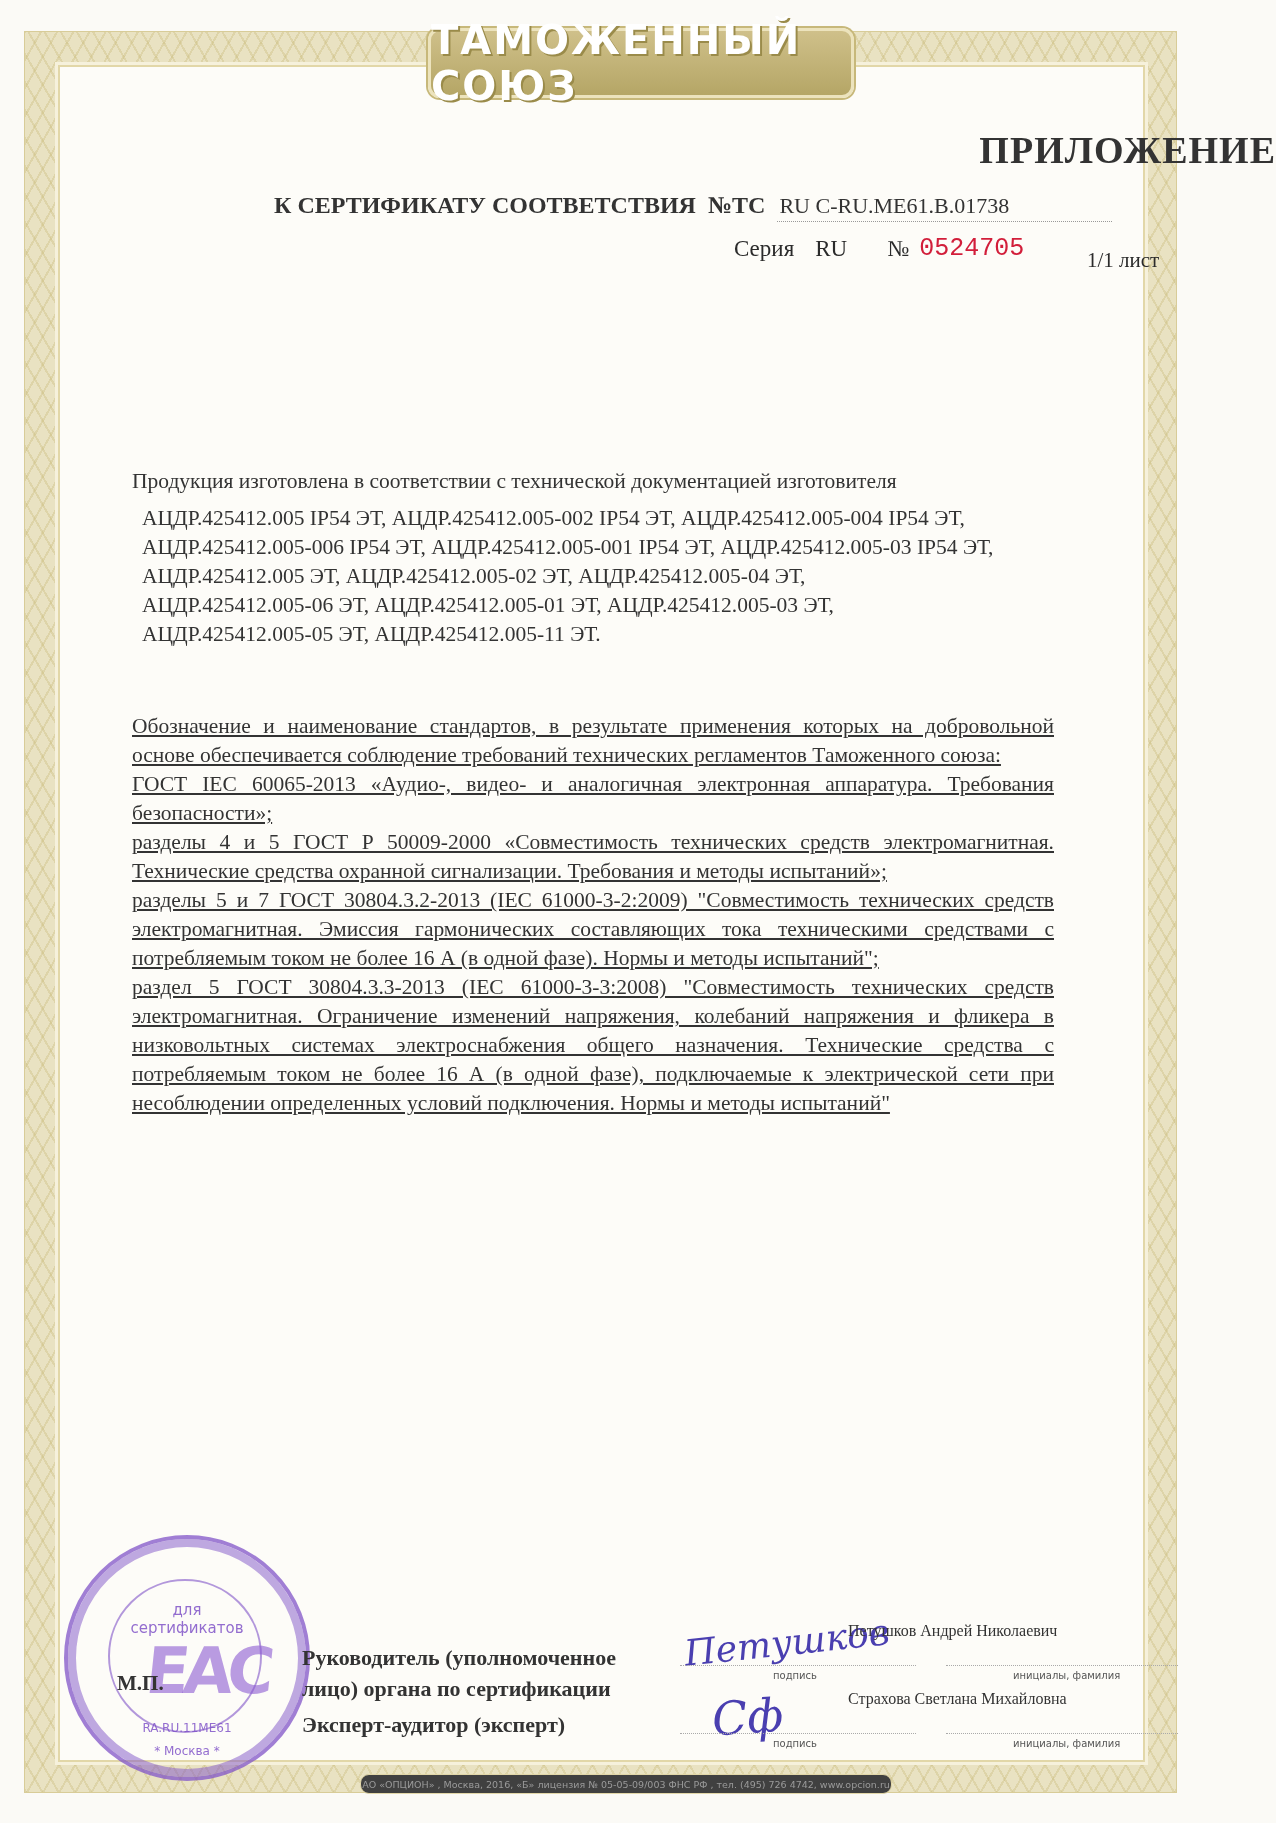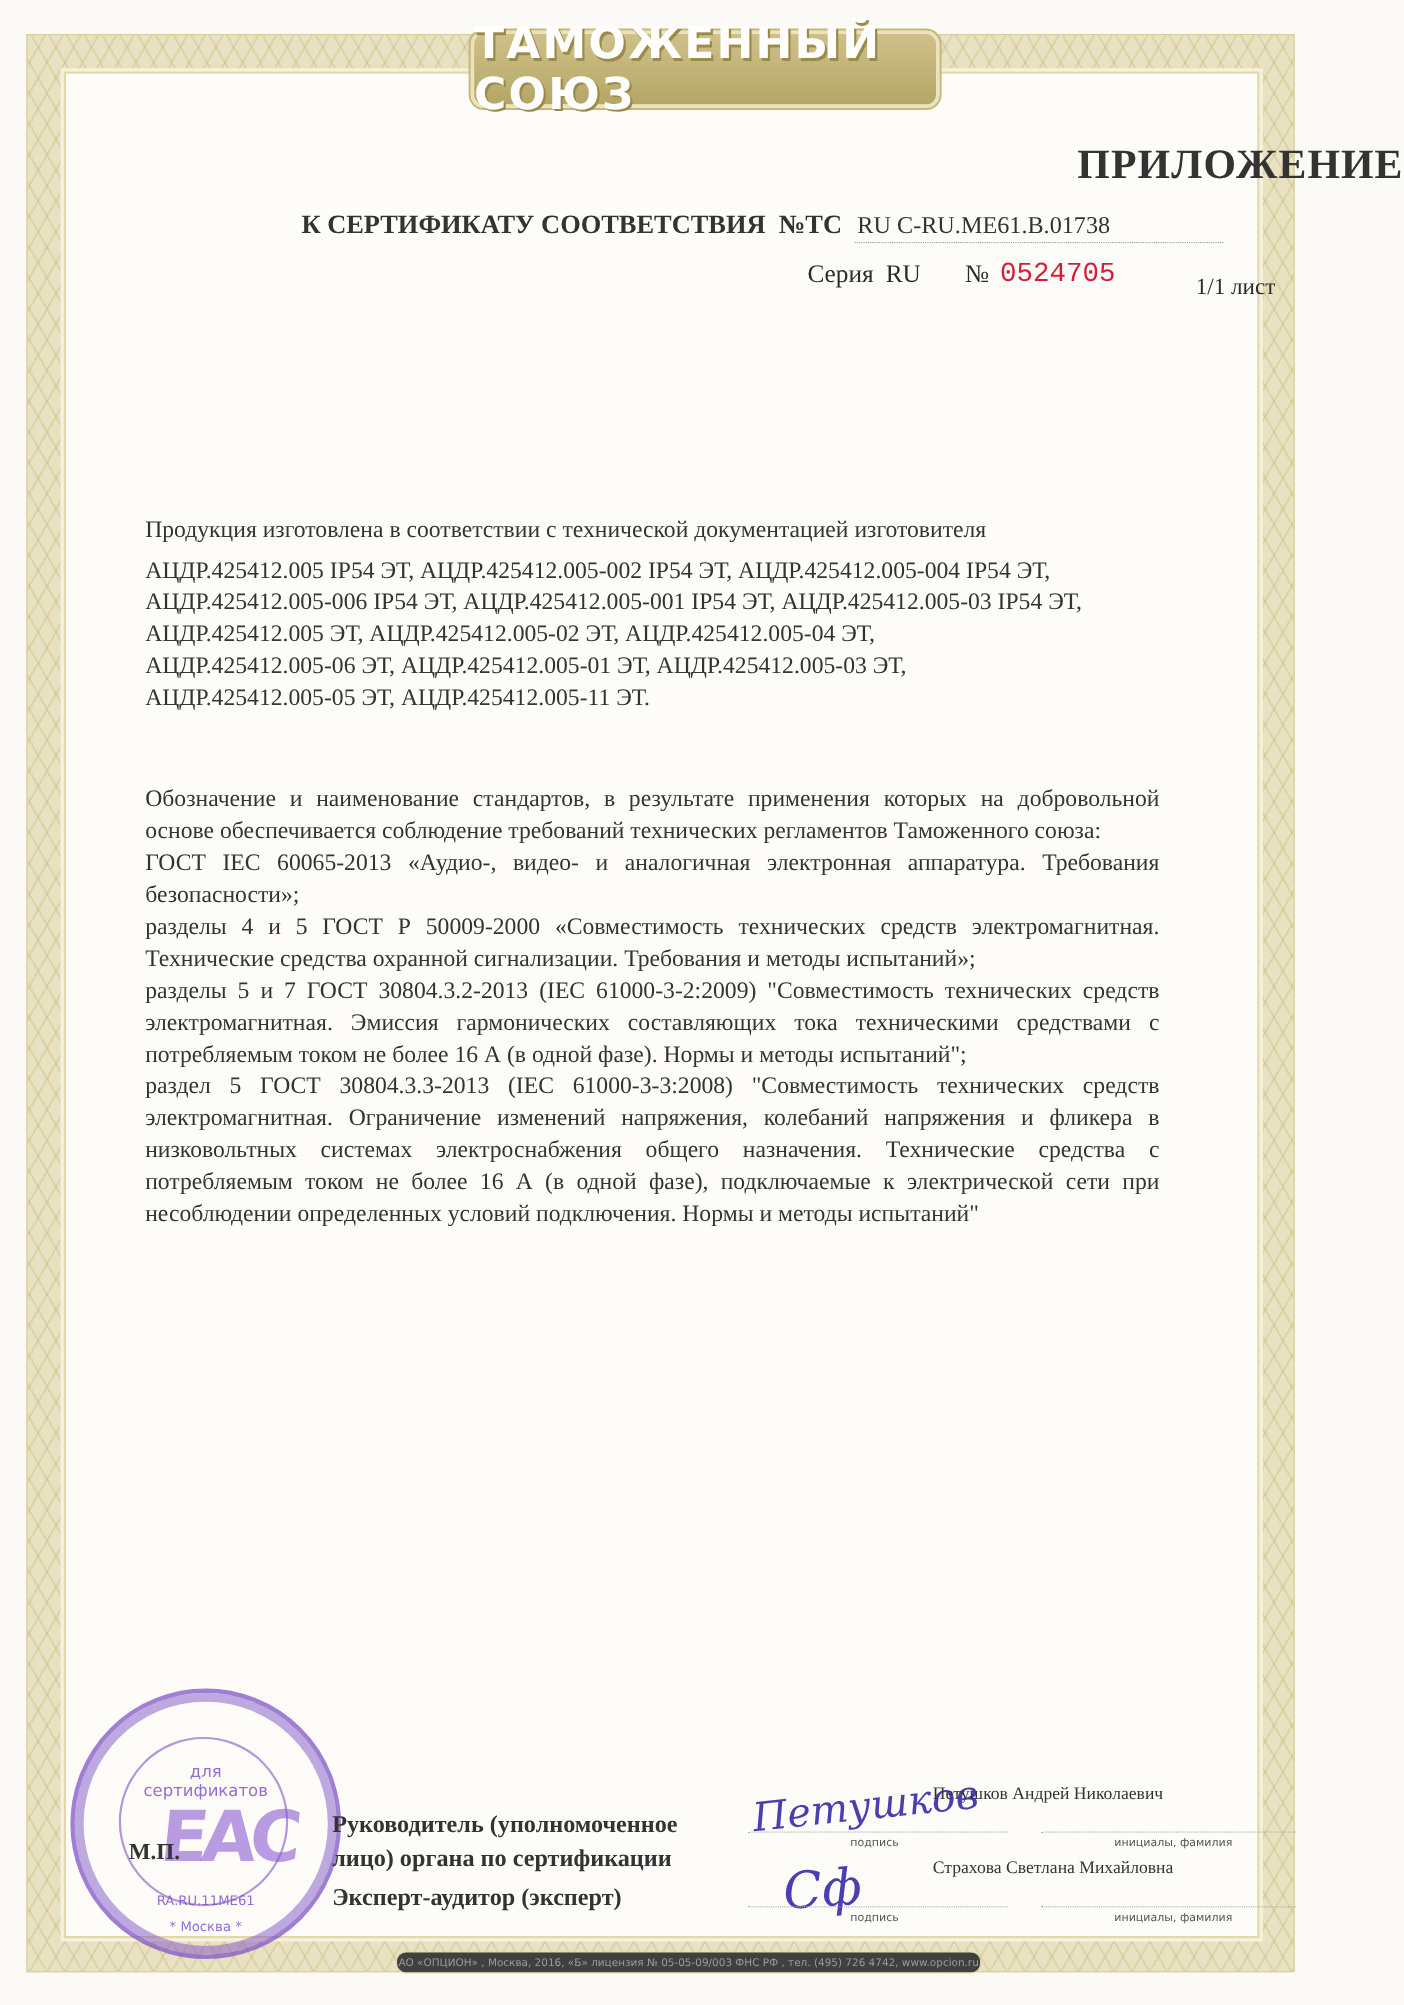--- a/index.html
+++ b/index.html
@@ -50,22 +50,22 @@
   }
   .series {
     position:absolute; top:234px; left:734px; font-size:23px; display:flex; align-items:center;
   }
   .series .num { color:#d21e3a; font-family:"Liberation Mono","DejaVu Sans Mono",monospace; font-size:25px; margin-left:10px; }
   .sheet { position:absolute; top:248px; left:1087px; font-size:21px; }
   .body-text {
     position:absolute; left:132px; width:922px; font-size:21.5px; line-height:29px; color:#333;
   }
   .p-intro { top:467px; }
-  .p-models { top:504px; }
-  .p-standards { top:712px; text-align:justify; }
+  .p-models { top:504px;margin-left:10px; }
+  .p-standards { top:712px; text-align:justify;text-decoration:underline; }
   .std-line { margin:0; }
   .stamp {
     position:absolute; left:64px; top:1535px; width:238px; height:238px; border-radius:50%;
     border:4px solid rgba(128,84,200,0.75);
     box-shadow: inset 0 0 0 6px transparent, inset 0 0 0 8px rgba(128,84,200,0.5);
   }
   .stamp-inner {
     position:absolute; left:40px; top:40px; width:150px; height:150px; border-radius:50%;
     border:2px solid rgba(128,84,200,0.6);
   }
@@ -105,21 +105,21 @@
 <div class="title">ПРИЛОЖЕНИЕ</div>
 
 <div class="cert-line">
   <span>К СЕРТИФИКАТУ СООТВЕТСТВИЯ</span>
   <span>№ТС</span>
   <span class="cert-num">RU C-RU.ME61.B.01738</span>
 </div>
 
 <div class="series">
   <span>Серия</span>
-  <span style="margin-left:11px">RU</span>
+  <span style="margin-left:21px">RU</span>
   <span style="margin-left:40px">№</span>
   <span class="num">0524705</span>
 </div>
 <div class="sheet">1/1 лист</div>
 
 <div class="body-text p-intro">Продукция изготовлена в соответствии с технической документацией изготовителя</div>
 
 <div class="body-text p-models">
   <div>АЦДР.425412.005 IP54 ЭТ, АЦДР.425412.005-002 IP54 ЭТ, АЦДР.425412.005-004 IP54 ЭТ,</div>
   <div>АЦДР.425412.005-006 IP54 ЭТ, АЦДР.425412.005-001 IP54 ЭТ, АЦДР.425412.005-03 IP54 ЭТ,</div>

